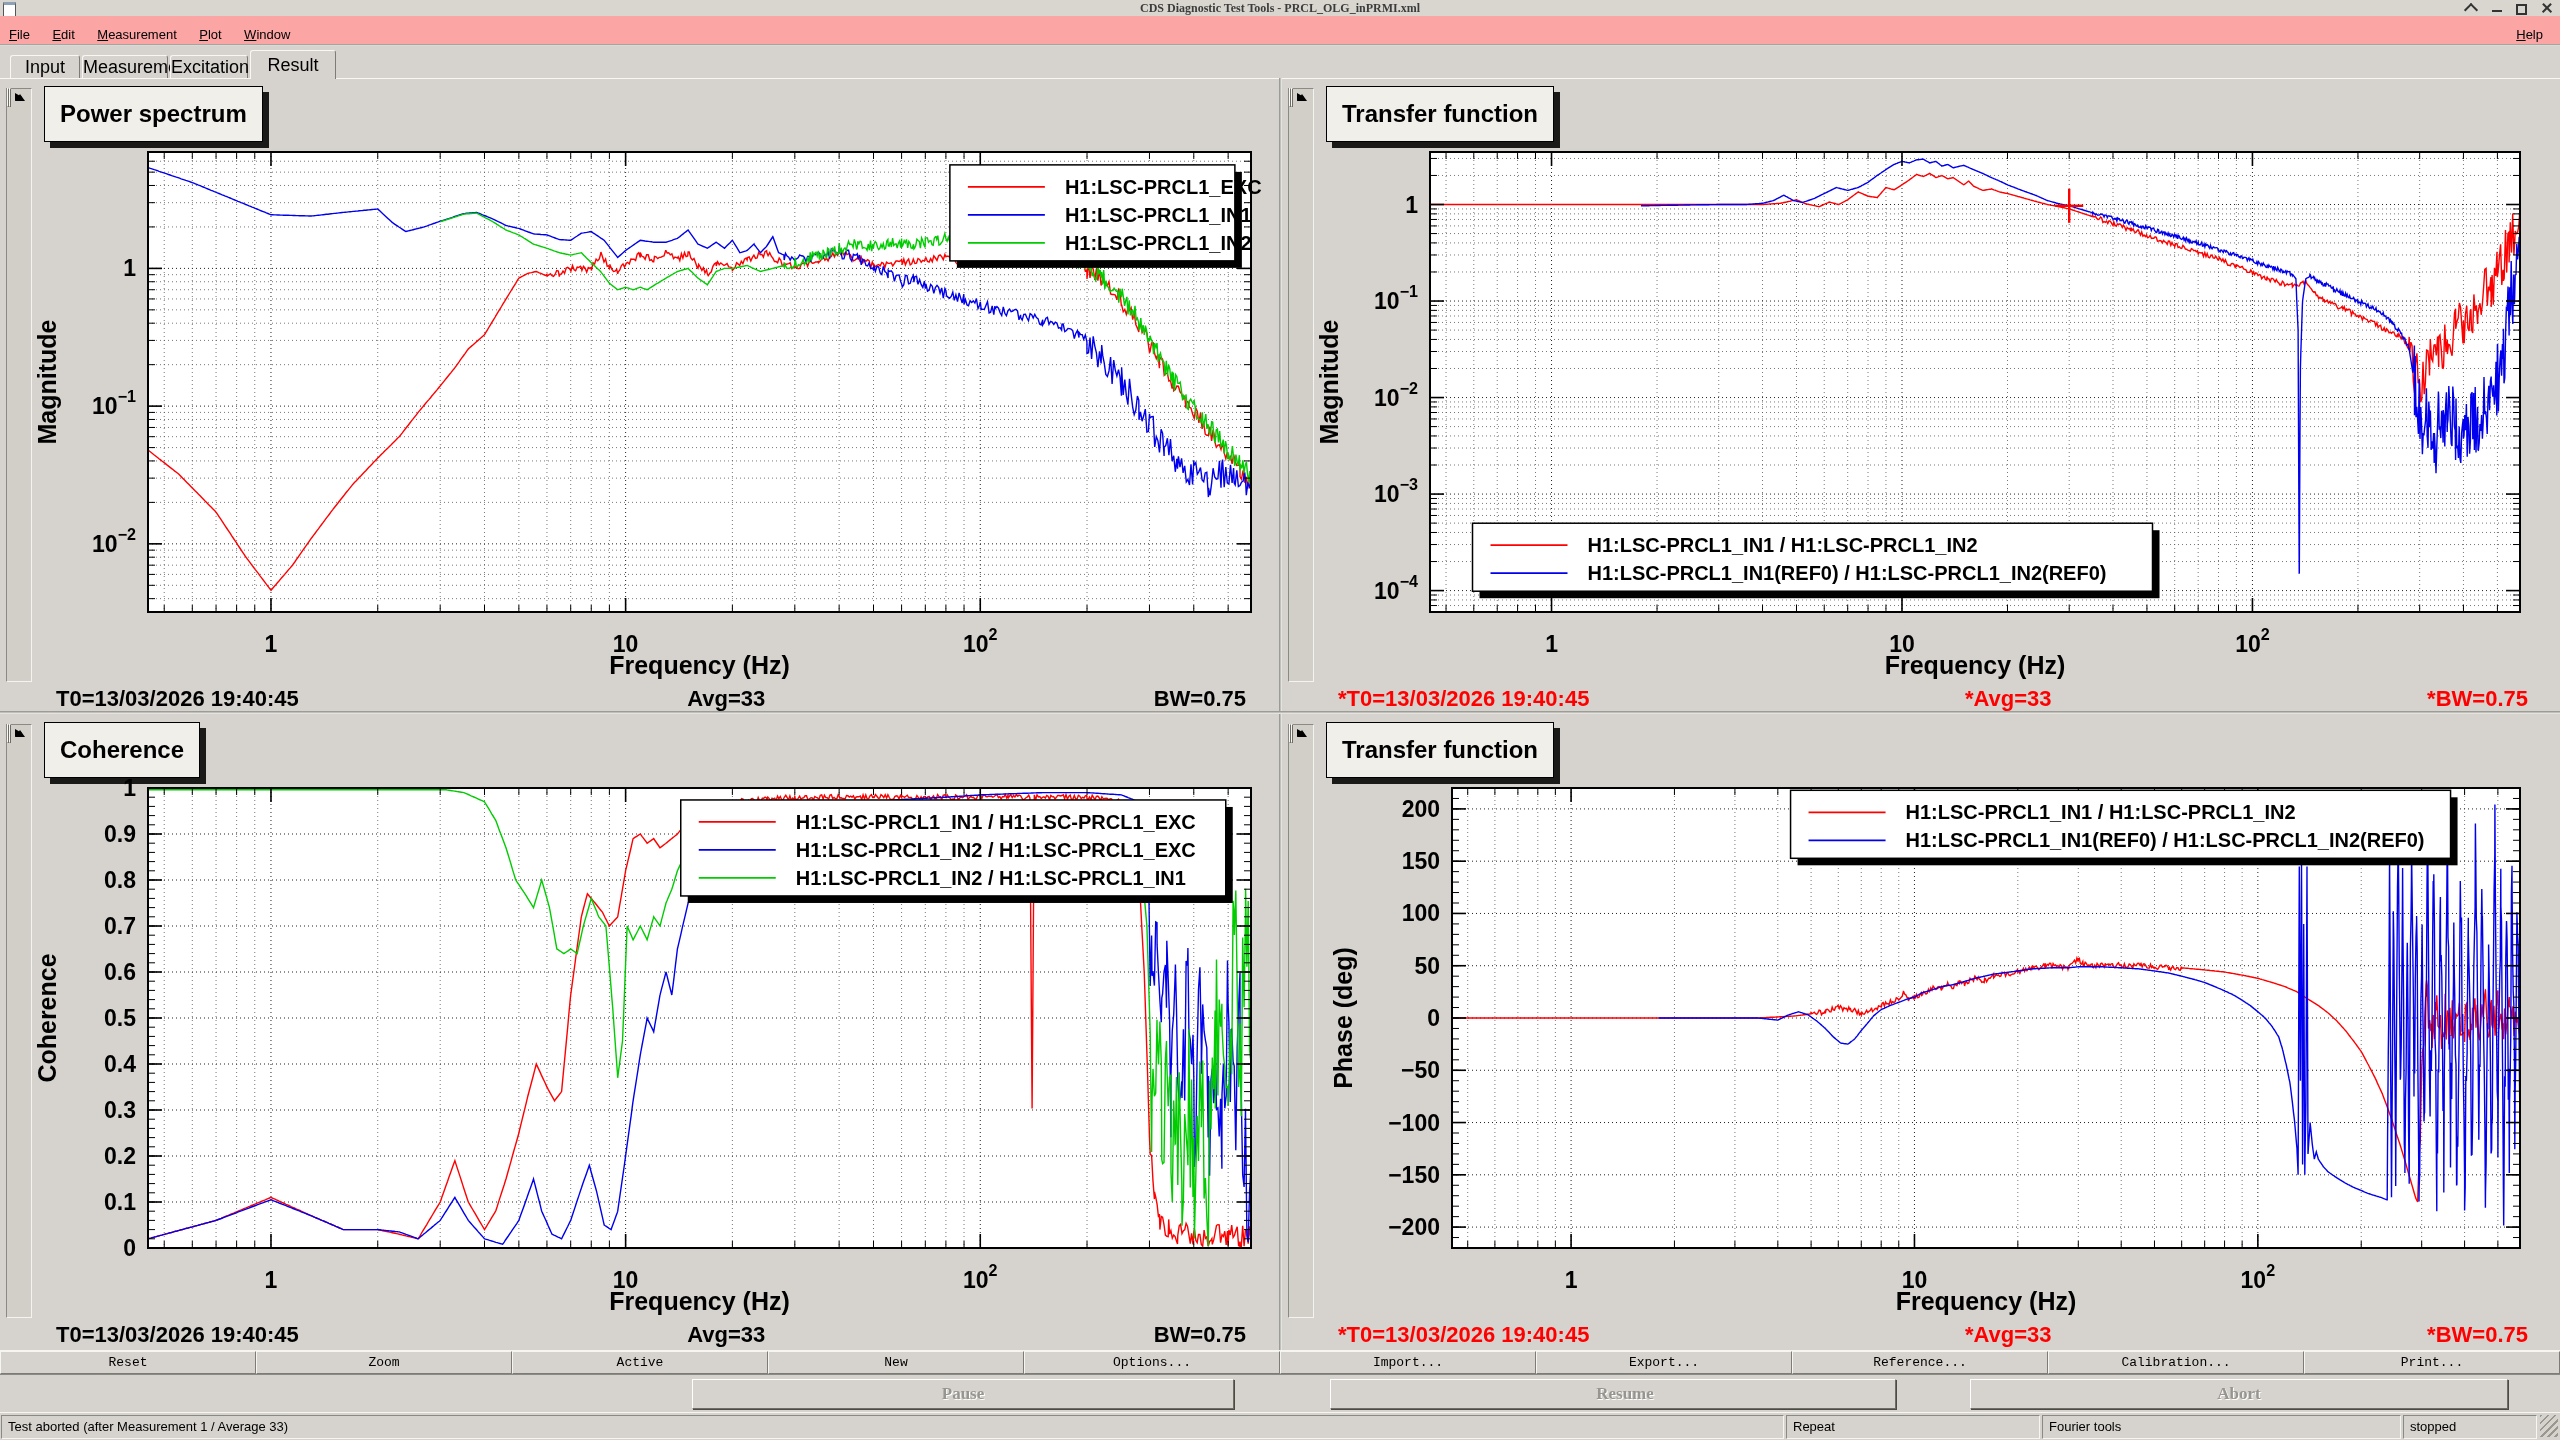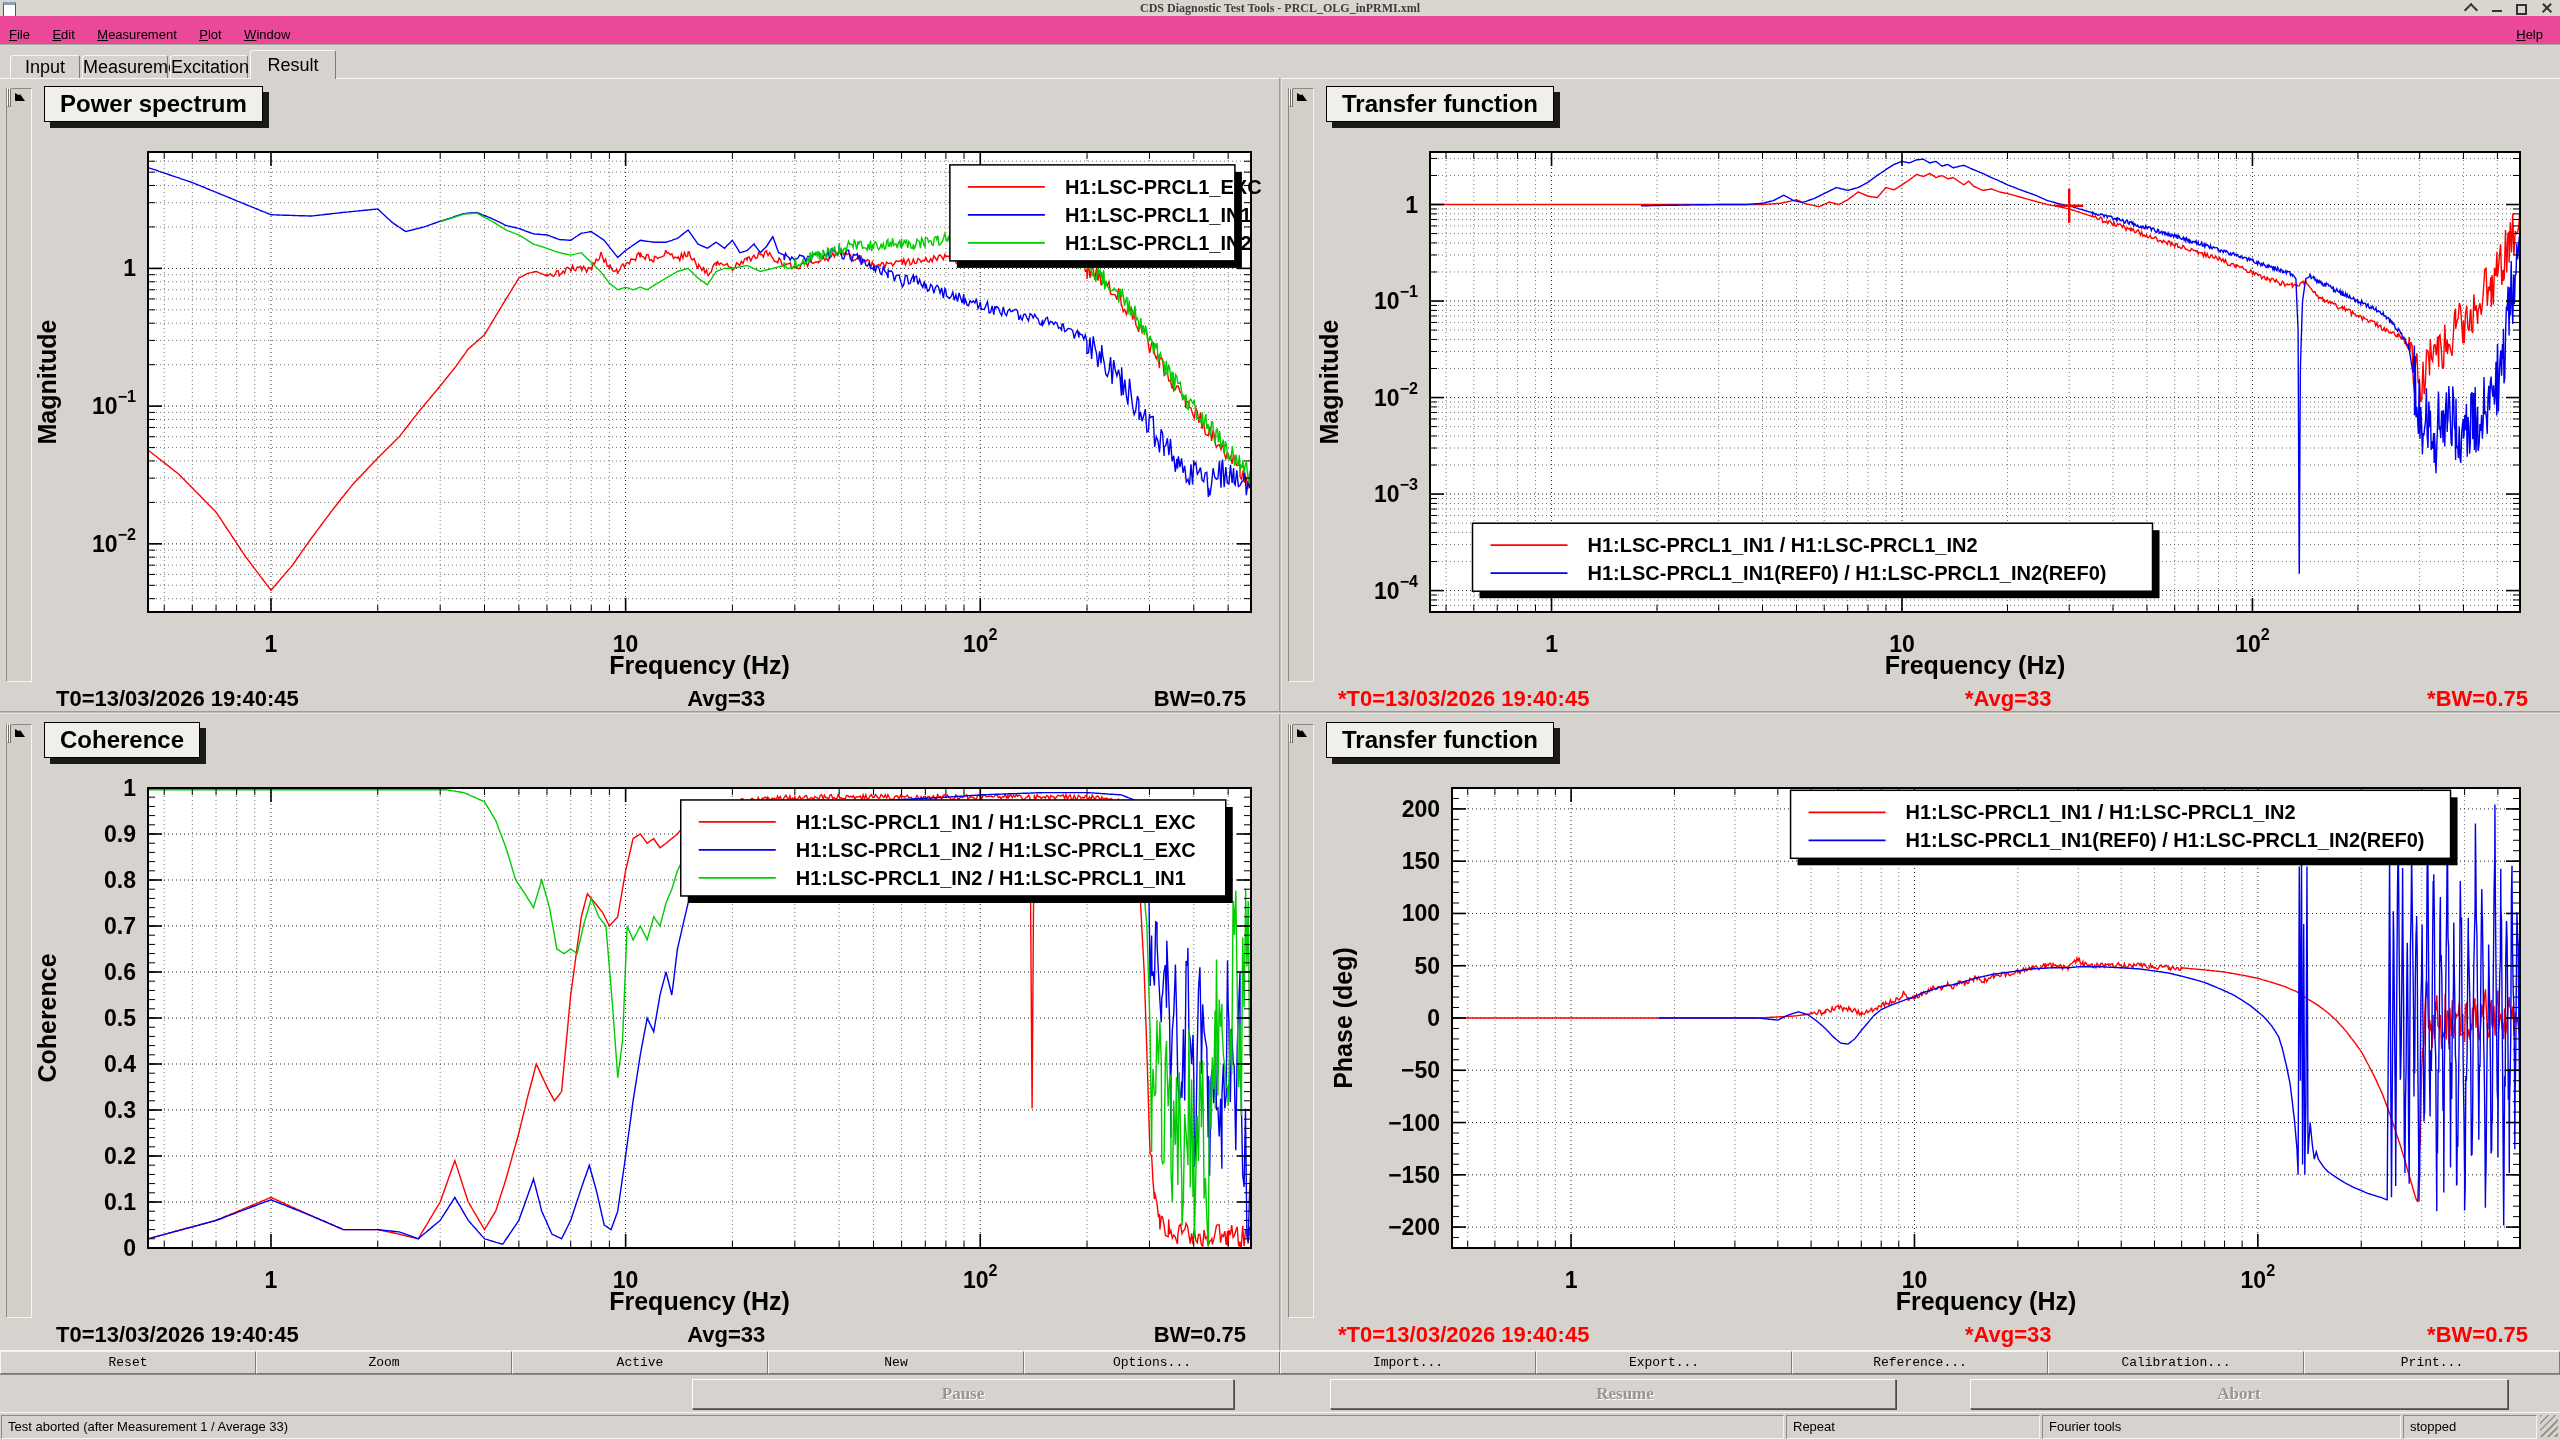--- a/index.html
+++ b/index.html
@@ -18,21 +18,21 @@
   .wc{position:absolute;top:2px;width:22px;height:12px;cursor:default;}
   .wc-shade{right:78px;} .wc-min{right:52px;} .wc-max{right:28px;} .wc-close{right:6px;}
   .wc-shade span{display:block;margin:3px auto 0;width:8px;height:8px;
     border-left:2px solid #333;border-top:2px solid #333;transform:rotate(45deg);}
   .wc-min span{display:block;margin:8px auto 0;width:10px;height:2px;background:#333;}
   .wc-max span{display:block;margin:2px auto 0;width:7px;height:7px;border:2px solid #333;}
   .wc-close{width:14px;height:12px;}
   .wc-close i{position:absolute;left:1px;top:5px;width:12px;height:2.4px;background:#333;display:block;}
   .wc-close i:first-child{transform:rotate(45deg);} .wc-close i:last-child{transform:rotate(-45deg);}
   
-  #menubar{position:absolute;left:0;top:16px;width:2560px;height:30px;background:#ec4899;}
+  #menubar{position:absolute;left:0;top:16px;width:2560px;height:30px;background:#fca5a5;}
   .menu-item{display:inline-block;margin-top:10px;padding:1px 9px;font-size:13px;}
   .menu-item::first-letter{text-decoration:underline;}
   #menu-help{position:absolute;right:8px;top:10px;padding:1px 9px;font-size:13px;}
   #menu-help::first-letter{text-decoration:underline;}
   #menubar .rule{position:absolute;left:0;bottom:0;width:100%;height:2px;
     background:linear-gradient(#8a8a84,#f6f5f1);}
   
   #tabstrip{position:absolute;left:0;top:46px;width:2560px;height:32px;}
   .tab{position:absolute;bottom:0;height:22px;background:#d6d3ce;text-align:center;
     font-size:18px;line-height:22px;border:1px solid #7e7b75;border-bottom:none;
@@ -49,21 +49,21 @@
   #hsep{position:absolute;left:0;top:711px;width:2560px;height:3px;
     background:linear-gradient(#8a8a84,#f6f5f1);}
   .pane-scroll{position:absolute;left:6px;top:10px;width:24px;height:592px;
     background:#d2cfc8;border:1px solid;border-color:#8a8a84 #f4f3ef #f4f3ef #8a8a84;}
   .pane-btn{position:relative;width:20px;height:16px;margin:1px auto 2px;background:#d6d3ce;
     border:1px solid;border-color:#f8f7f3 #6f6c66 #6f6c66 #f8f7f3;}
   .tri-right{position:absolute;left:7px;top:4px;width:0;height:0;
     border-left:7px solid #000;border-top:4px solid transparent;border-bottom:4px solid transparent;}
   .tri-up{position:absolute;left:5px;top:5px;width:0;height:0;
     border-bottom:7px solid #000;border-left:5px solid transparent;border-right:5px solid transparent;}
-  .pane-title{position:absolute;left:44px;top:8px;padding:3px 15px;background:#f1efe9;
+  .pane-title{position:absolute;left:44px;top:8px;padding:13px 15px;background:#f1efe9;
     border:1px solid #000;box-shadow:6px 6px 0 rgba(0,0,0,0.88);
     font-size:24px;font-weight:bold;white-space:nowrap;z-index:2;}
   .chart{position:absolute;left:30px;top:46px;}
   .chart text{font-family:"Liberation Sans","DejaVu Sans",sans-serif;font-weight:bold;fill:#000;}
   .pane-footer{position:absolute;left:56px;top:608px;width:1190px;height:26px;
     display:flex;justify-content:space-between;font-size:22px;font-weight:bold;}
   
   #toolbar{position:absolute;left:0;top:1350px;width:2560px;height:23px;display:flex;
     border-top:1px solid #f6f5f1;border-bottom:1px solid #8a8a84;}
   .tb-btn{flex:1;height:21px;background:#d6d3ce;border:1px solid;

